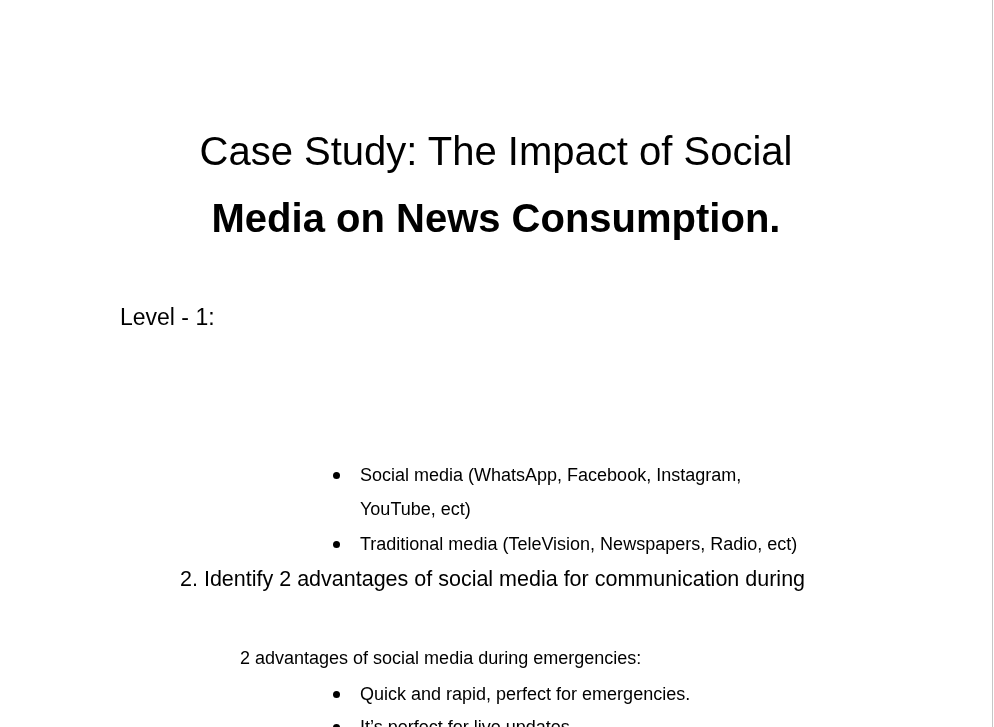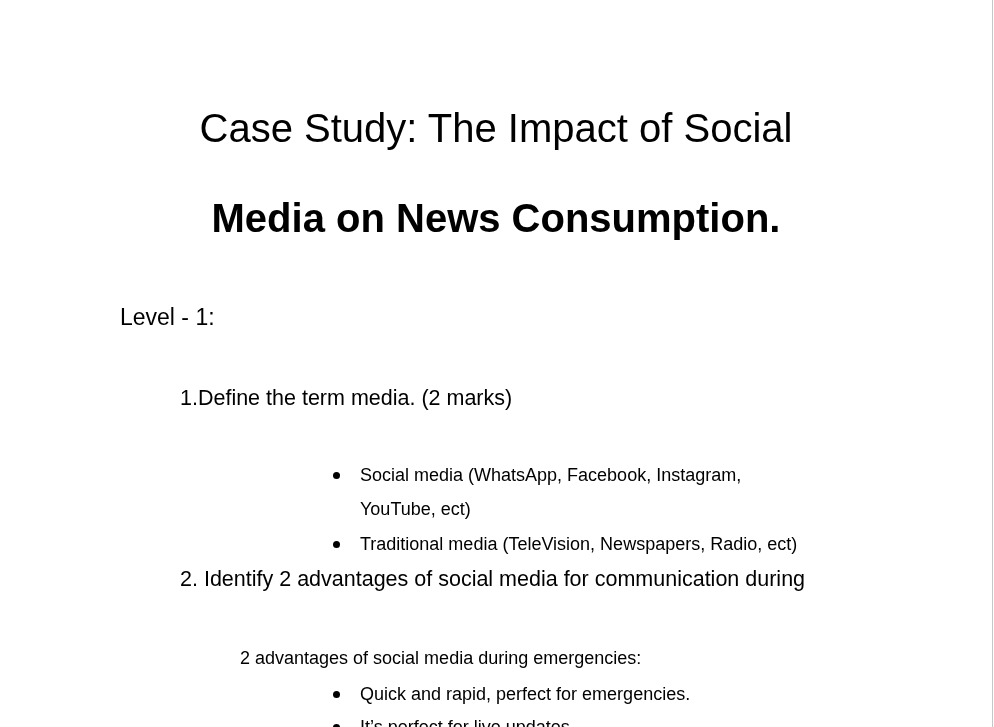--- a/index.html
+++ b/index.html
@@ -73,26 +73,25 @@
     position: absolute;
     left: 28px;
     top: 0;
   }
 </style>
 </head>
 <body>
 
 <div class="page">
 
-  <div class="abs title" style="top:104px;">Case Study: The Impact of Social</div>
+  <div class="abs title" style="top:127px;">Case Study: The Impact of Social</div>
   <div class="abs title" style="top:194px;font-weight:bold;">Media on News Consumption.</div>
 
   <div class="abs level">Level - 1:</div>
 
-  <div class="abs q" style="left:180px; top:385px;">1.Define the term media. (2 marks)</div>
 
   <div class="abs li" style="top:464px;">
     <span class="bullet"></span>
     <span class="text">Social media (WhatsApp, Facebook, Instagram,</span>
   </div>
   <div class="abs li" style="top:498px;">
     <span class="text">YouTube, ect)</span>
   </div>
   <div class="abs li" style="top:533px;">
     <span class="bullet"></span>

